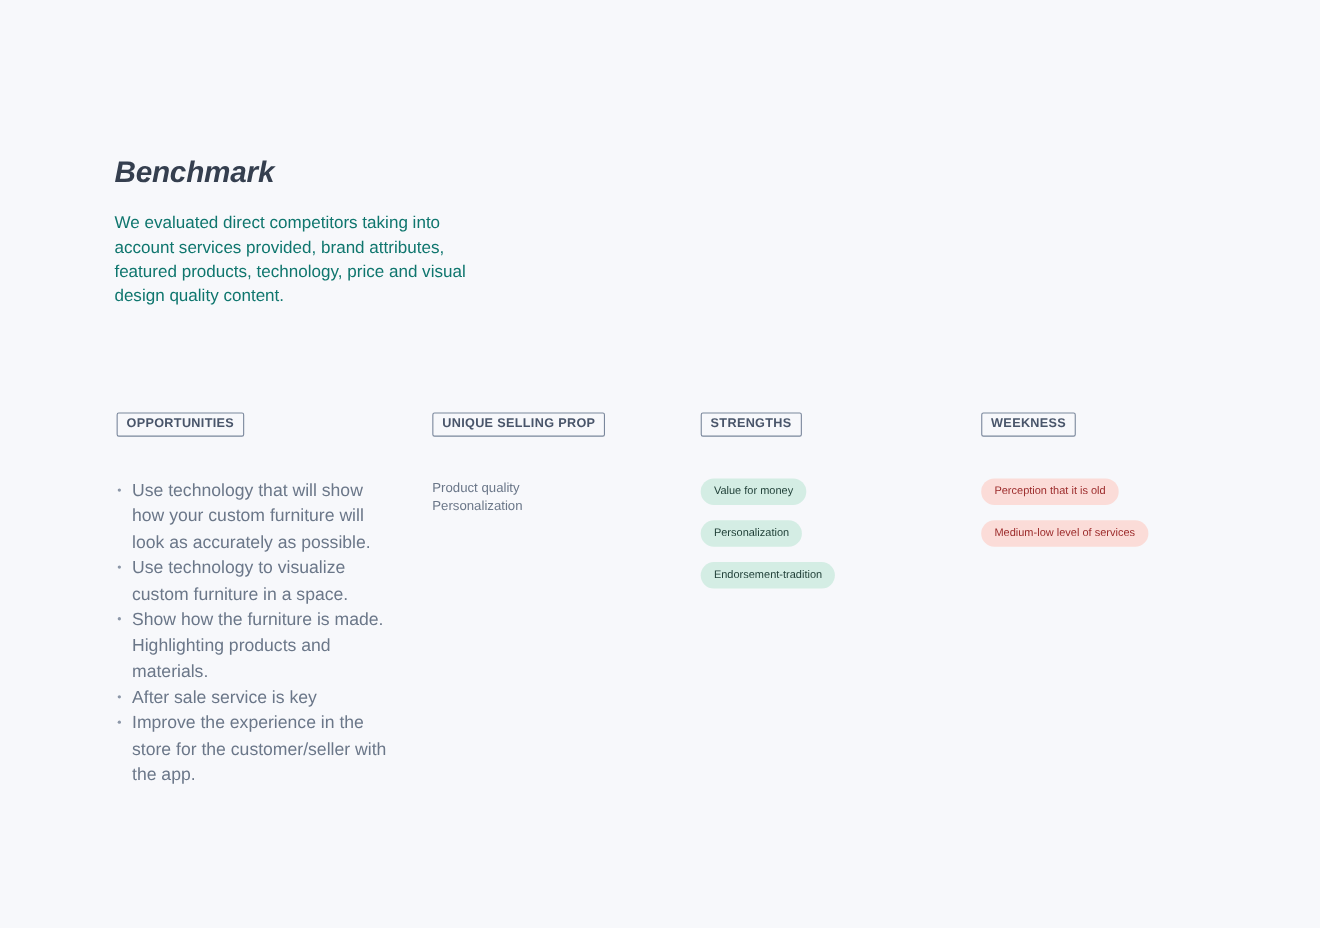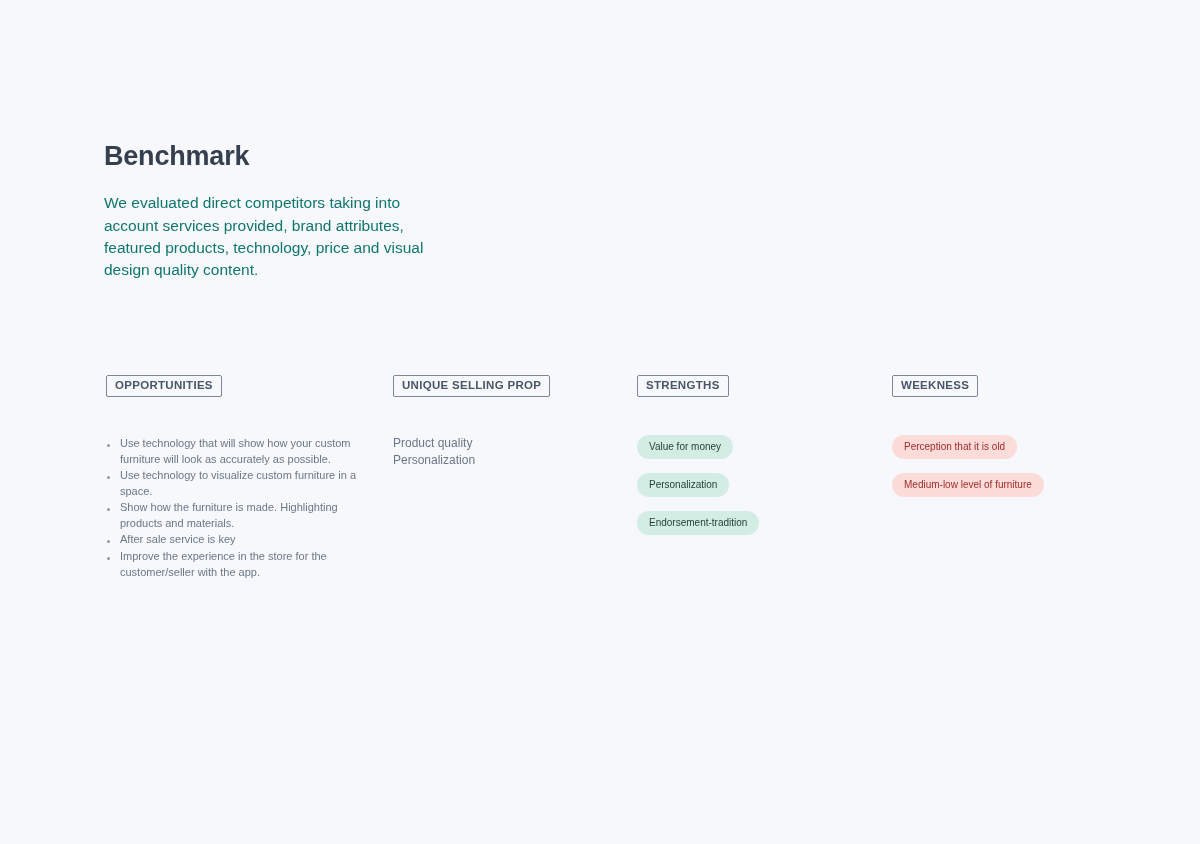--- a/index.html
+++ b/index.html
@@ -29,20 +29,21 @@
     top: 140px;
     width: 420px;
   }
   .page-title {
     font-size: 27px;
     font-weight: bold;
     color: #353f4f;
     letter-spacing: -0.2px;
     margin: 0 0 20px 0;
     line-height: 1.2;
+    font-style: italic;
   }
   .page-desc {
     font-size: 15.5px;
     color: #0f766e;
     line-height: 1.43;
     margin: 0;
     max-width: 352px;
   }
 
   
@@ -82,21 +83,21 @@
 
   
   ul.bullets {
     list-style: none;
     margin: 0;
     padding: 0;
   }
   ul.bullets li {
     position: relative;
     padding-left: 14px;
-    font-size: 11px;
+    font-size: 16px;
     line-height: 1.47;
     color: #6b7789;
     margin-bottom: 0px;
   }
   ul.bullets li::before {
     content: "";
     position: absolute;
     left: 1px;
     top: 9px;
     width: 3px;
@@ -171,18 +172,18 @@
         <span class="pill-row"><span class="pill pill-green">Value for money</span></span>
         <span class="pill-row"><span class="pill pill-green">Personalization</span></span>
         <span class="pill-row"><span class="pill pill-green">Endorsement-tradition</span></span>
       </div>
     </div>
 
     <div class="col col-weakness">
       <div class="col-header">WEEKNESS</div>
       <div class="col-body">
         <span class="pill-row"><span class="pill pill-pink">Perception that it is old</span></span>
-        <span class="pill-row"><span class="pill pill-pink">Medium-low level of furniture</span></span>
+        <span class="pill-row"><span class="pill pill-pink">Medium-low level of services</span></span>
       </div>
     </div>
 
   </div>
 </div>
 
 </body></html>

